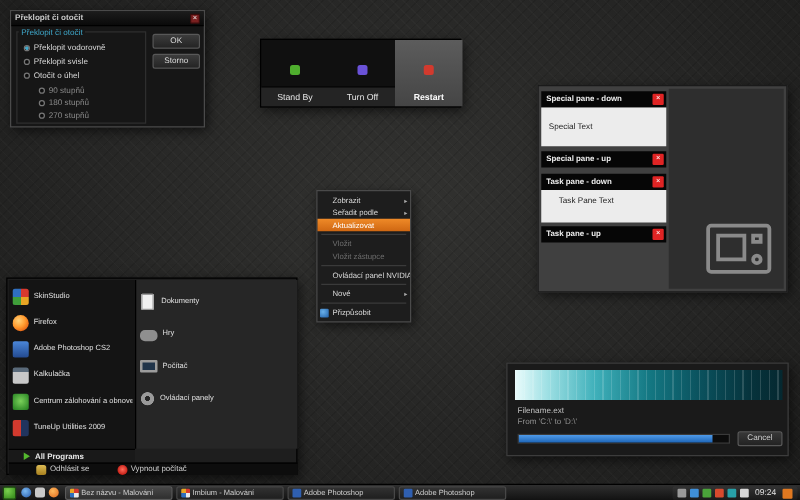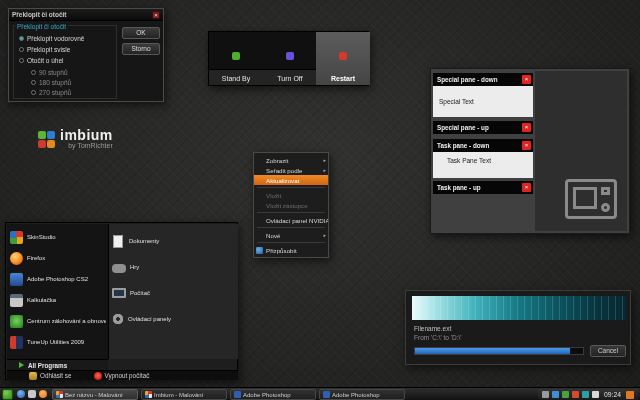--- a/index.html
+++ b/index.html
@@ -169,32 +169,20 @@
     <div class="sd-opt" style="left:54px">
       <span class="sd-icon" style="background:#6a52d8"></span>
       <span class="sd-label">Turn Off</span>
     </div>
     <div class="sd-opt" style="left:107px">
       <span class="sd-icon" style="background:#d23a2e"></span>
       <span class="sd-label sel">Restart</span>
     </div>
   </div>
 
-  <div class="logo">
-    <div class="logo-squares">
-      <span class="sq g"></span>
-      <span class="sq b"></span>
-      <span class="sq r"></span>
-      <span class="sq o"></span>
-    </div>
-    <div class="logo-text">
-      <div class="logo-title">imbium</div>
-      <div class="logo-sub">by TomRichter</div>
-    </div>
-  </div>
 
   <div class="win ctx">
     <div class="ctx-item">
       <span class="ctx-label">Zobrazit</span>
       <span class="ctx-arrow">▸</span>
     </div>
     <div class="ctx-item">
       <span class="ctx-label">Seřadit podle</span>
       <span class="ctx-arrow">▸</span>
     </div>

